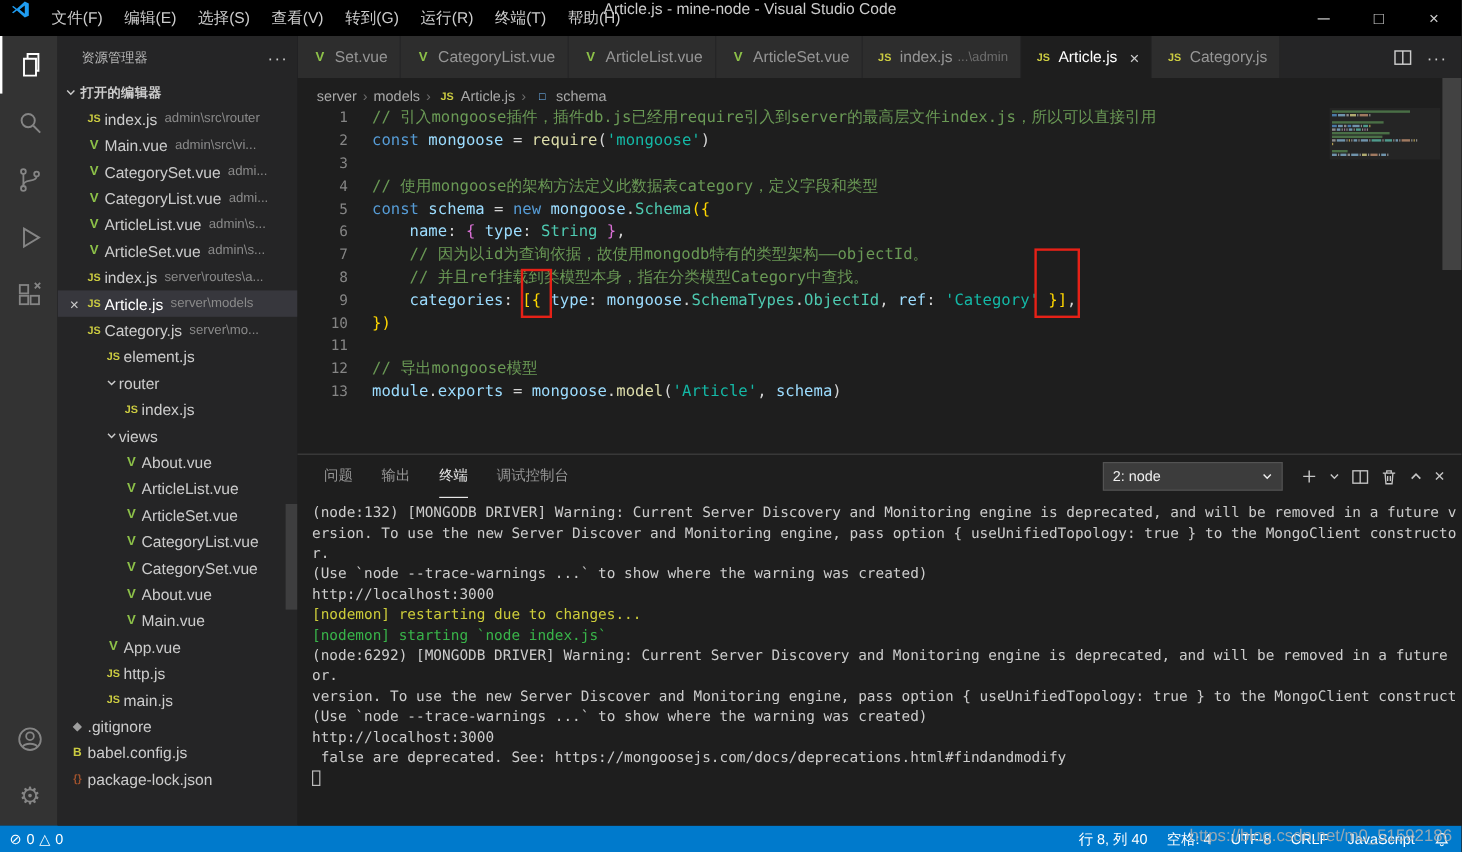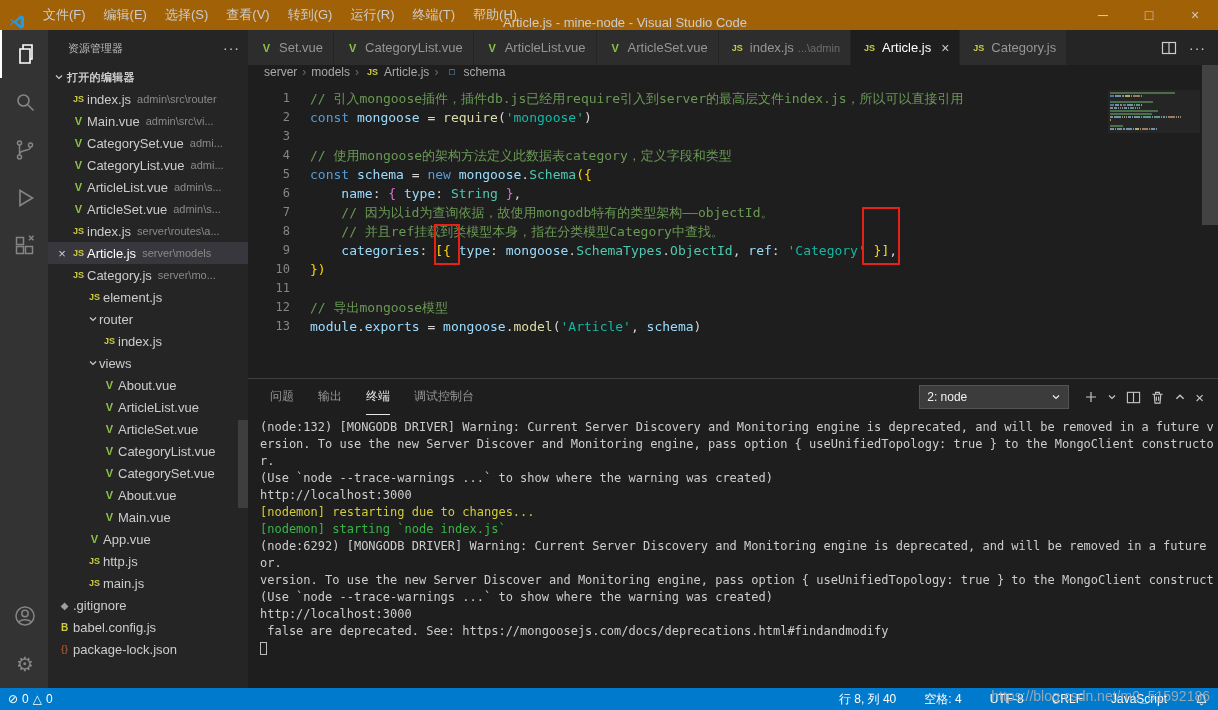--- a/index.html
+++ b/index.html
@@ -1,21 +1,21 @@
 <!DOCTYPE html>
 <html><head>
 <meta charset="utf-8">
 <style>
 * { margin:0; padding:0; box-sizing:border-box; }
 html,body { width:1218px; height:710px; overflow:hidden; }
 body { background:#1e1e1e; font-family:"Liberation Sans","DejaVu Sans",sans-serif; font-size:13px; color:#cccccc; }
 .window { position:relative; width:1218px; height:710px; display:flex; flex-direction:column; }
 
 
-.titlebar { height:30px; background:#a16207; display:flex; align-items:flex-end; flex:none; position:relative; z-index:6; }
+.titlebar { height:30px; background:#000000; display:flex; align-items:flex-start; flex:none; position:relative; z-index:6; }
 .vscode-logo { width:34px; display:flex; justify-content:center; align-items:center; }
 .menus { display:flex; }
 .menu-item { padding:0 9px; line-height:30px; font-size:13px; color:#cccccc; white-space:nowrap; }
 .title-center { position:absolute; left:50%; transform:translateX(-50%); font-size:13px; color:#cccccc; white-space:nowrap;padding-left:32px; }
 .win-controls { margin-left:auto; display:flex; height:30px; }
 .win-btn { width:46px; display:flex; align-items:center; justify-content:center; font-size:14px; color:#cccccc; }
 
 
 .main { flex:1; display:flex; min-height:0; }
 
@@ -54,21 +54,21 @@
 
 .tabbar { height:35px; background:#252526; display:flex; flex:none; overflow:hidden; }
 .tab { display:flex; align-items:center; gap:4px; padding:0 10px; background:#2d2d2d; color:#969696; border-right:1px solid #252526; white-space:nowrap; font-size:13px; }
 .tab.active { background:#1e1e1e; color:#ffffff; }
 .tab-desc { color:#6d6d6d; font-size:11px; }
 .tab-close { margin-left:6px; font-size:14px; color:#cccccc; }
 .tab-actions { margin-left:auto; display:flex; align-items:center; gap:12px; padding:0 12px; color:#cccccc; flex:none; }
 .tab-actions .dots { font-size:14px; letter-spacing:1px; }
 
 
-.breadcrumb { height:22px; display:flex; align-items:flex-start; gap:5px; padding:0 16px; font-size:12px; color:#a9a9a9; flex:none; }
+.breadcrumb { height:22px; display:flex; align-items:flex-end; gap:5px; padding:0 16px; font-size:12px; color:#a9a9a9; flex:none; }
 .bc-sep { color:#6d6d6d; }
 .bc-item { display:inline-flex; align-items:center; gap:3px; }
 
 
 .code-wrap { height:291px; flex:none; position:relative; overflow:hidden; font-family:"DejaVu Sans Mono","Liberation Mono",monospace; font-size:13px; }
 .code-lines { padding-top:2px; }
 .code-line { height:19px; line-height:19px; display:flex; white-space:pre; }
 .ln { width:42px; text-align:right; color:#858585; flex:none; font-size:12px; }
 .lc { padding-left:20px; white-space:pre; }
 .tk-kw{color:#569cd6;} .tk-var{color:#9cdcfe;} .tk-fn{color:#dcdcaa;} .tk-str{color:#14b8a6;}
@@ -92,21 +92,21 @@
 .term-select { width:150px; height:24px; background:#3c3c3c; border:1px solid rgba(255,255,255,.12); display:flex; align-items:center; justify-content:space-between; padding:0 7px; font-size:12px; color:#f0f0f0; margin-right:6px; }
 .terminal { flex:1; overflow:hidden; padding:4px 2px 0 12px; font-family:"DejaVu Sans Mono","Liberation Mono",monospace; font-size:12px; line-height:17px; color:#cccccc; }
 .term-line { white-space:pre; height:17px; }
 .c-green { color:#39b54a; }
 .c-yellow { color:#cdcd3a; }
 .term-cursor { display:inline-block; width:7px; height:13px; border:1px solid #bbbbbb; vertical-align:middle; }
 
 
 .statusbar { height:22px; background:#007acc; flex:none; display:flex; align-items:center; padding:0 10px 0 8px; font-size:12px; color:#ffffff; }
 .sb-left { display:flex; align-items:center; gap:5px; }
-.sb-right { margin-left:auto; display:flex; align-items:center; gap:28px; }
+.sb-right { margin-left:auto; display:flex; align-items:center; gap:16px; }
 .sb-item { display:flex; align-items:center; gap:4px; white-space:nowrap; }
 .watermark { position:absolute; right:8px; bottom:6px; font-size:14px; color:rgba(175,175,175,.85); z-index:9; font-family:"Liberation Sans",sans-serif; }
 svg.ic { display:block; }
 </style>
 </head>
 <body>
 
 <div class="window">
 
   <div class="titlebar">

